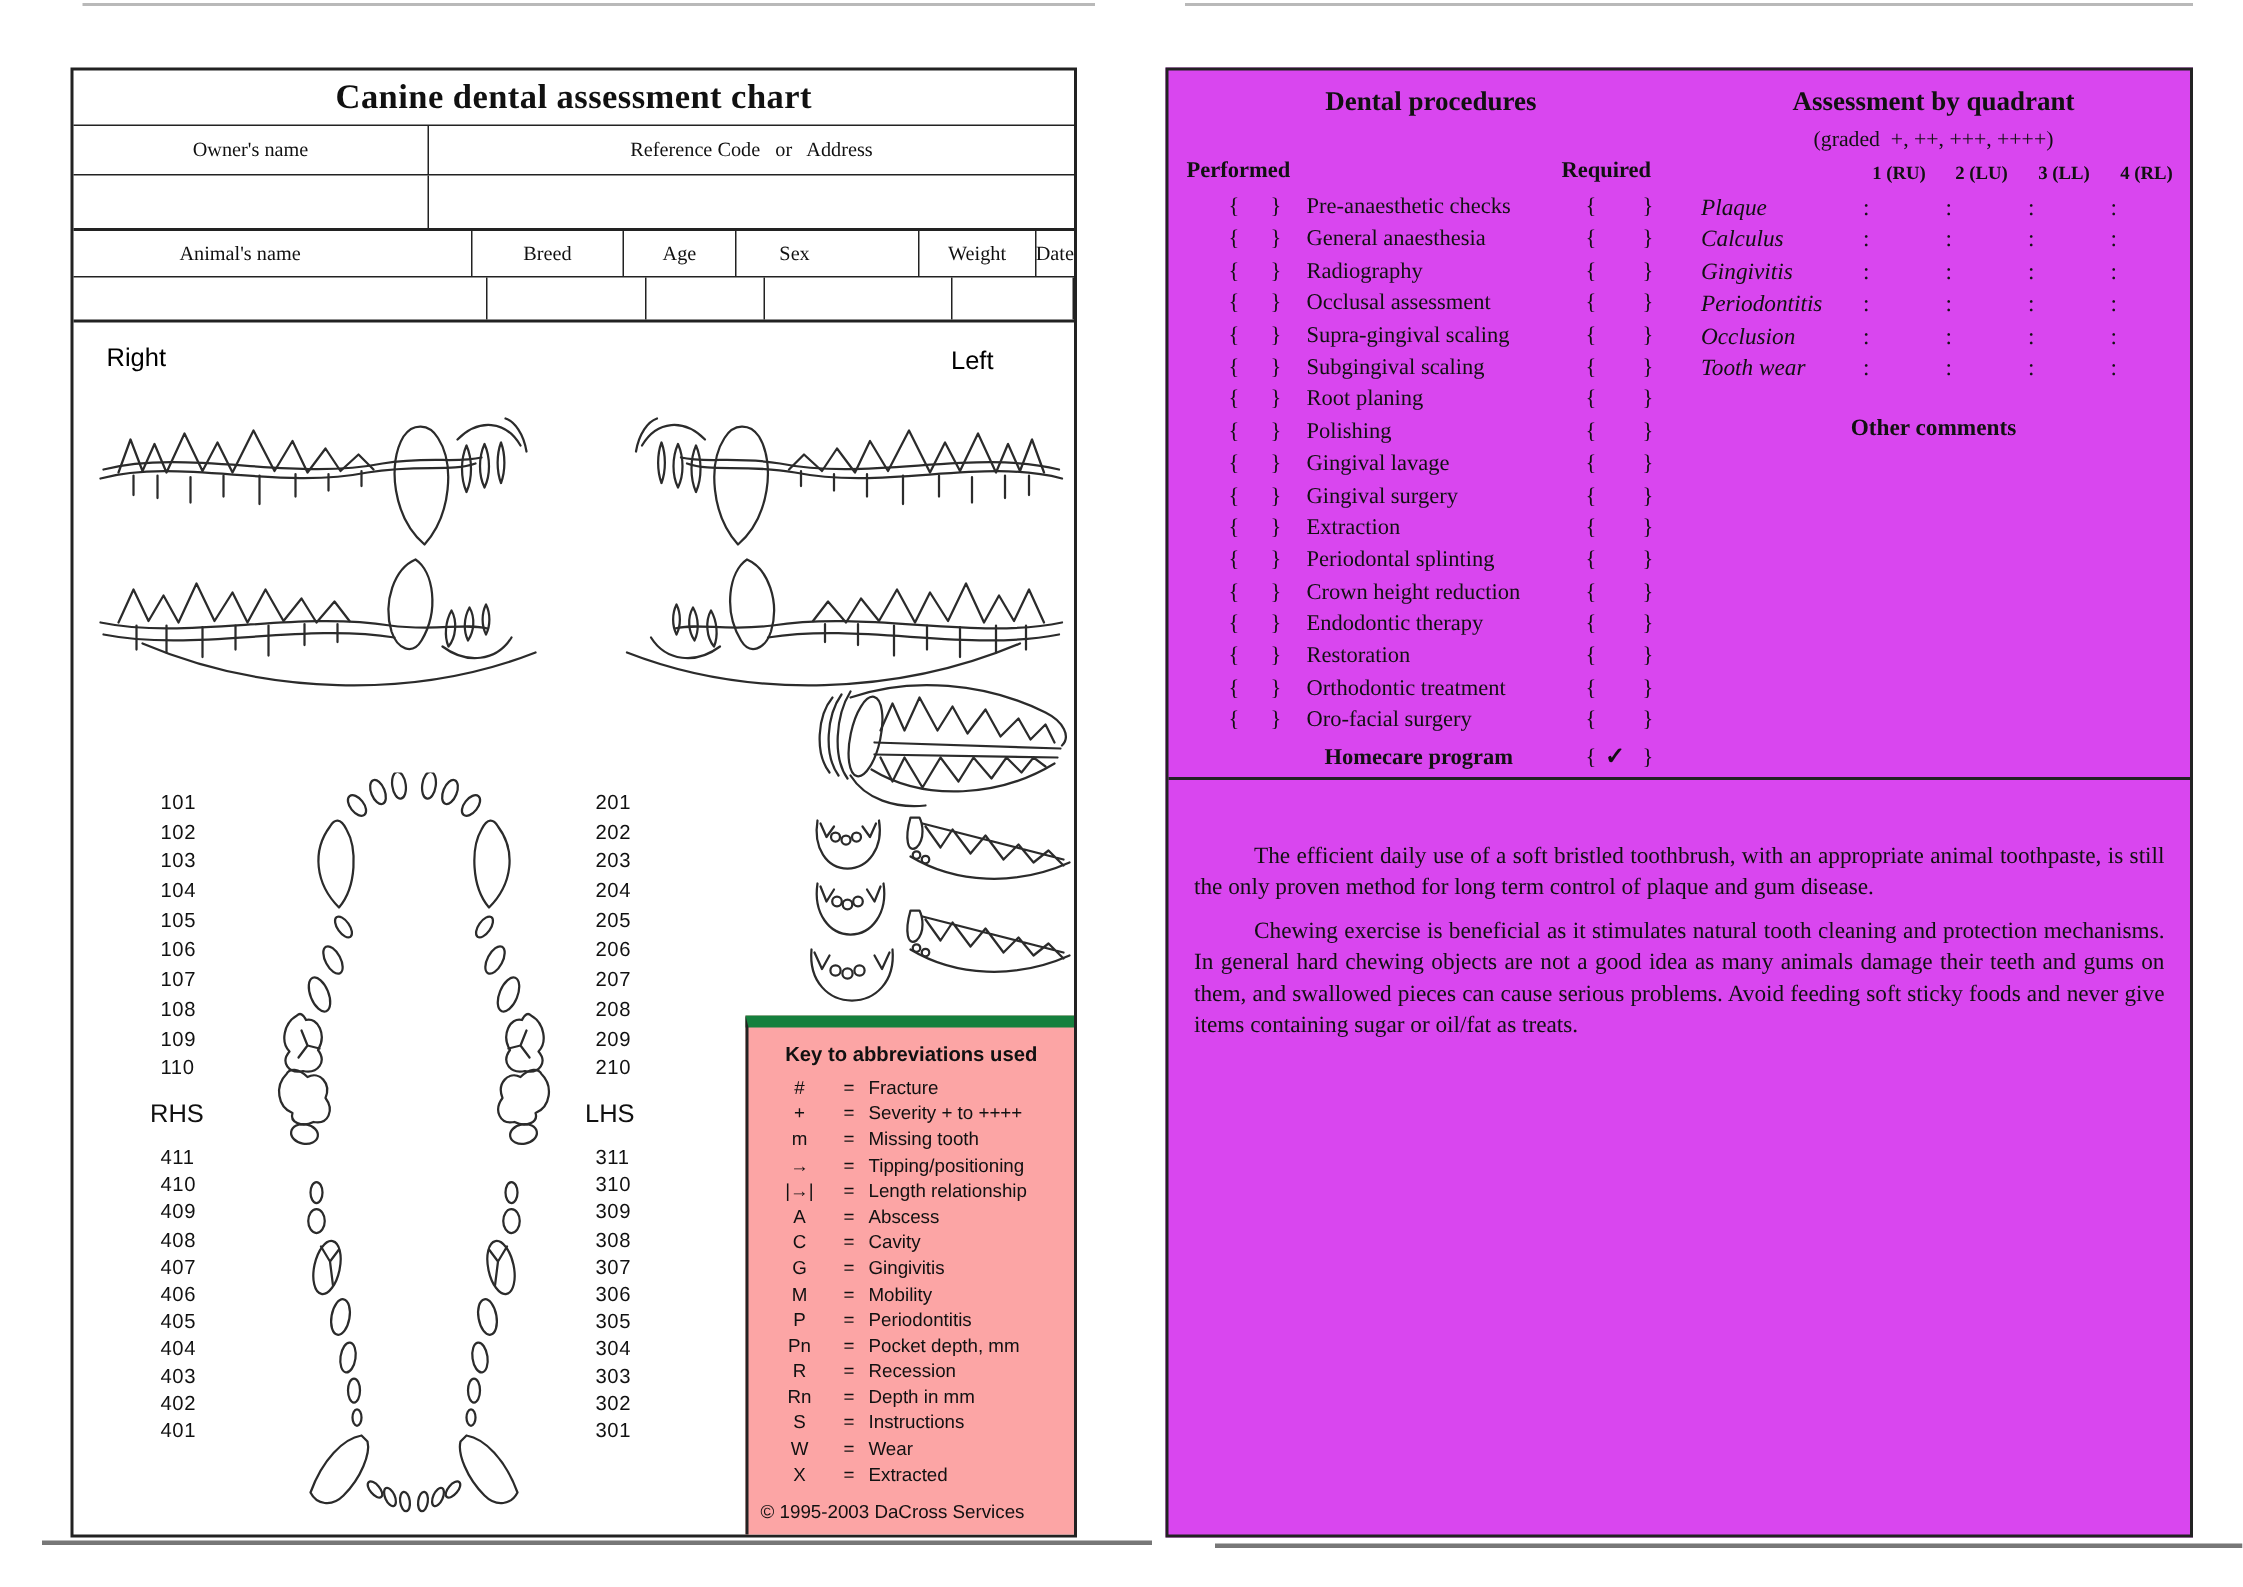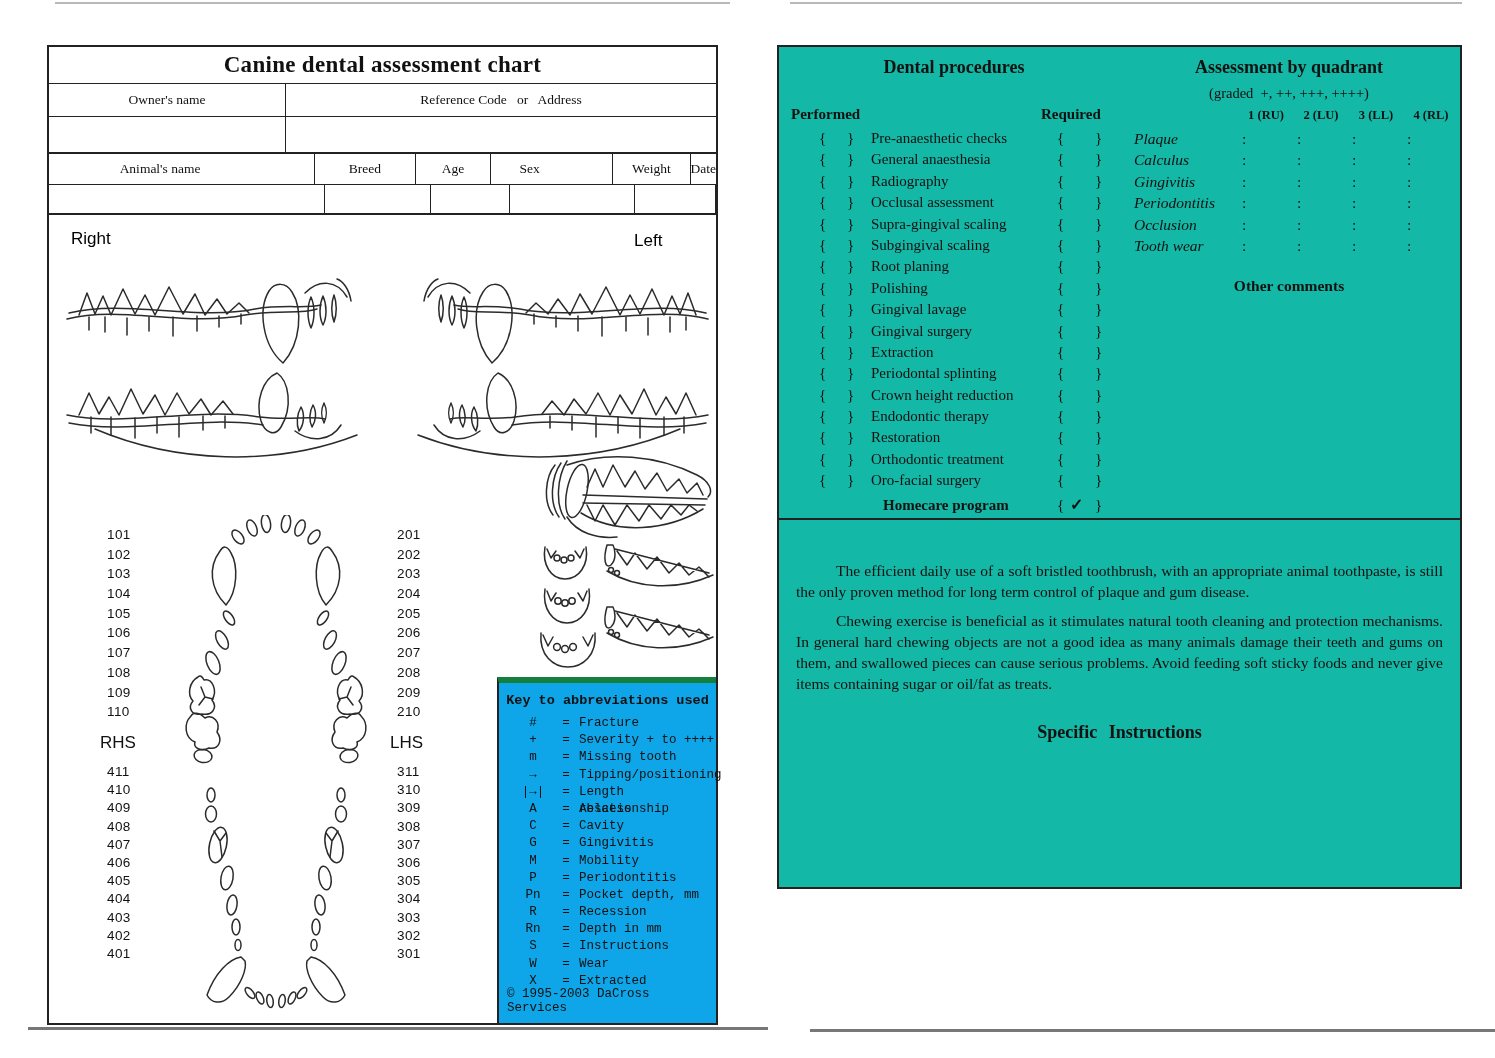--- a/index.html
+++ b/index.html
@@ -30,30 +30,30 @@
   .side-lab { position:absolute; font-family:"Liberation Sans", sans-serif; font-size:17px; color:#000; }
   .num-col { position:absolute; font-family:"Liberation Sans", sans-serif; font-size:13.5px; letter-spacing:0.4px; }
   .num-col .num { height:19.7px; line-height:19.7px; }
   .num-col.lower .num { height:18.2px; line-height:18.2px; }
   .hand-lab { position:absolute; font-family:"Liberation Sans", sans-serif; font-size:17px; }
 
   svg.sketch { position:absolute; }
   svg.sketch path, svg.sketch ellipse, svg.sketch circle { fill:none; stroke:#2b2b2b; stroke-width:1.5; stroke-linecap:round; stroke-linejoin:round; }
 
   
-  .keybox { position:absolute; left:448px; top:462px; right:0; bottom:0; border-left:2px solid #222; border-top:6px solid #15803d;
-            font-family:Liberation Mono, monospace; background:#0ea5e9; }
+  .keybox { position:absolute; left:448px; top:462px; right:0; bottom:0; border-left:2px solid #222; border-top:8px solid #15803d;
+            font-family:Liberation Sans, sans-serif; background:#fca5a5; }
   .key-title { margin-top:10px; text-align:center; font-weight:bold; font-size:13.5px; }
   .key-list { margin-top:7px; padding-left:14px; }
   .krow { display:grid; grid-template-columns:40px 26px auto; height:17.2px; line-height:17.2px; font-size:12.5px; }
   .ksym { text-align:center; } .keq { text-align:center; } .kmean { text-align:left; }
   .key-copy { position:absolute; left:8px; bottom:8px; font-size:12.5px; }
 
   
-  .rp { position:absolute; left:777px; top:45px; width:685px; height:844px; border:2px solid #222; background:#14b8a6; }
+  .rp { position:absolute; left:777px; top:45px; width:685px; height:980px; border:2px solid #222; background:#d946ef; }
   .rp-divider { position:absolute; left:0; top:471px; width:100%; height:0; border-top:2px solid #222; }
 
   .sec-title { position:absolute; font-weight:bold; font-size:18px; text-align:center; }
   .graded { position:absolute; left:360px; top:38px; width:300px; text-align:center; font-size:14.5px; white-space:pre; }
   .colhead { position:absolute; top:59px; font-weight:bold; font-size:15px; }
   .qhead { position:absolute; top:61px; width:54px; text-align:center; font-weight:bold; font-size:12.5px; }
 
   .proc-rows { position:absolute; left:0; top:81px; width:100%; }
   .prow { position:relative; height:21.4px; font-size:15px; }
   .prow span { position:absolute; top:0; line-height:21.4px; }
@@ -596,16 +596,15 @@
           <span class="ac4">:</span>
         </div>
       </div>
 
     <div class="other-comments">Other comments</div>
 
     <div class="rp-divider"></div>
 
     <div class="rp-para para1">The efficient daily use of a soft bristled toothbrush, with an appropriate animal toothpaste, is still the only proven method for long term control of plaque and gum disease.</div>
     <div class="rp-para para2">Chewing exercise is beneficial as it stimulates natural tooth cleaning and protection mechanisms. In general hard chewing objects are not a good idea as many animals damage their teeth and gums on them, and swallowed pieces can cause serious problems. Avoid feeding soft sticky foods and never give items containing sugar or oil/fat as treats.</div>
-    <div class="specific-title">Specific Instructions</div>
   </div>
 
 </div>
 
 </body></html>

